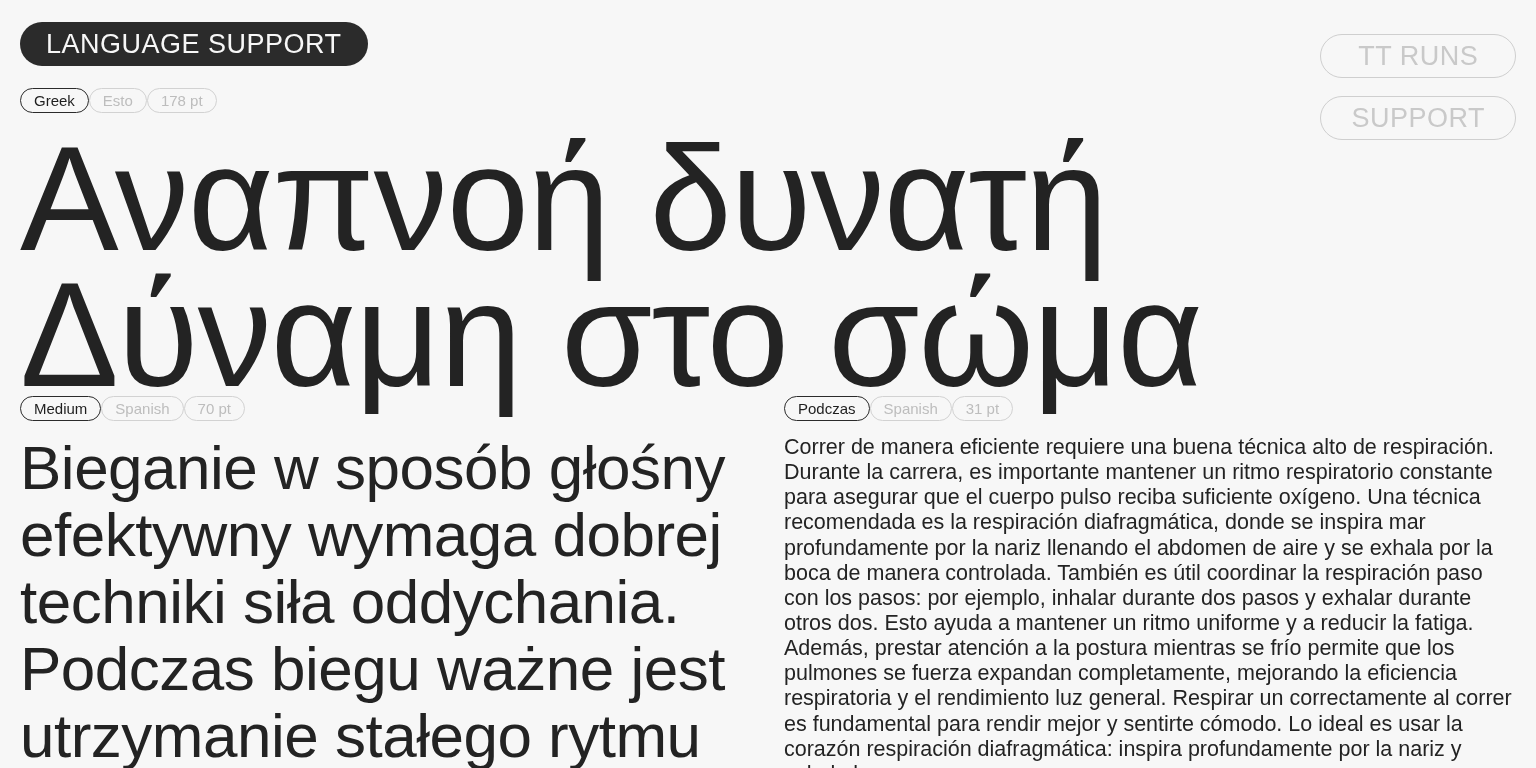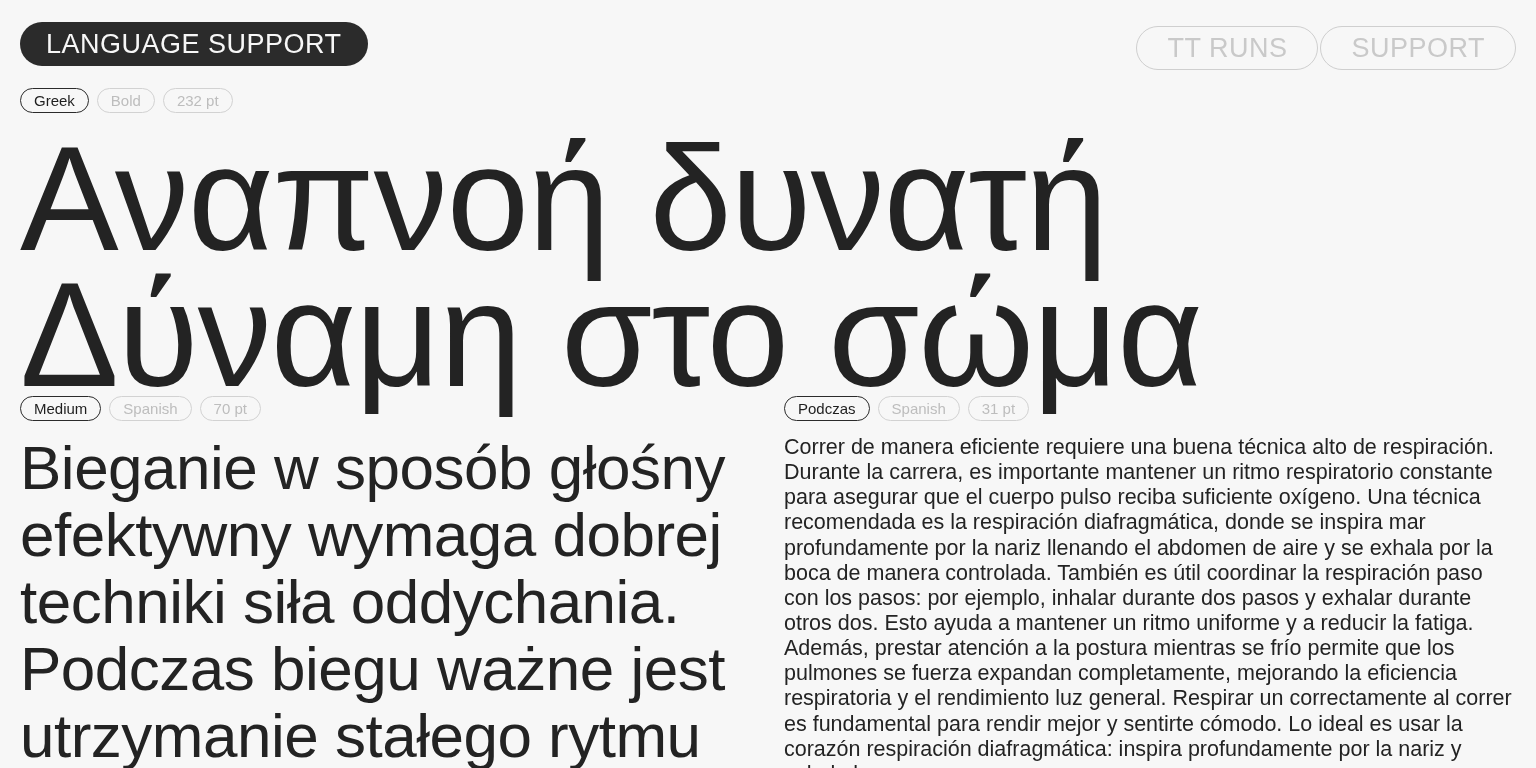--- a/index.html
+++ b/index.html
@@ -37,44 +37,45 @@
     border-radius: 22px;
     background: #2b2b2b;
     color: #f7f7f7;
     font-size: 27px;
     letter-spacing: 0.5px;
     font-weight: 400;
   }
   .topright {
     position: absolute;
     right: 0;
-    top: 4px;
+    top: 12px;
     display: flex;
-    gap: 2px;
+    gap: 18px;
+    flex-direction: column;
   }
   .pill-outline-lg {
     display: inline-flex;
     align-items: center;
     justify-content: center;
     height: 44px;
     min-width: 178px;
     padding: 0 30px;
     border-radius: 22px;
     border: 1.5px solid #cfcfcf;
     color: #c9c9c9;
     font-size: 27px;
     letter-spacing: 0.5px;
     background: transparent;
   }
 
   
   .tagrow {
     display: flex;
     align-items: center;
-    gap: 8px;
+    gap: 0;
   }
   .tag {
     display: inline-flex;
     align-items: center;
     justify-content: center;
     height: 25px;
     padding: 0 13px;
     border-radius: 13px;
     font-size: 15px;
     border: 1.3px solid #2b2b2b;
@@ -142,22 +143,22 @@
     <div class="pill-dark">LANGUAGE SUPPORT</div>
     <div class="topright">
       <div class="pill-outline-lg">TT RUNS</div>
       <div class="pill-outline-lg">SUPPORT</div>
     </div>
   </div>
 
   <div class="greek-wrap">
     <div class="tagrow">
       <span class="tag">Greek</span>
-      <span class="tag muted">Bold</span>
-      <span class="tag muted">232 pt</span>
+      <span class="tag muted">Esto</span>
+      <span class="tag muted">178 pt</span>
     </div>
     <div class="greek-text">Αναπνοή δυνατή
 Δύναμη στο σώμα</div>
   </div>
 
   <div class="cols">
 
     <div class="col-left">
       <div class="tagrow">
         <span class="tag">Medium</span>

